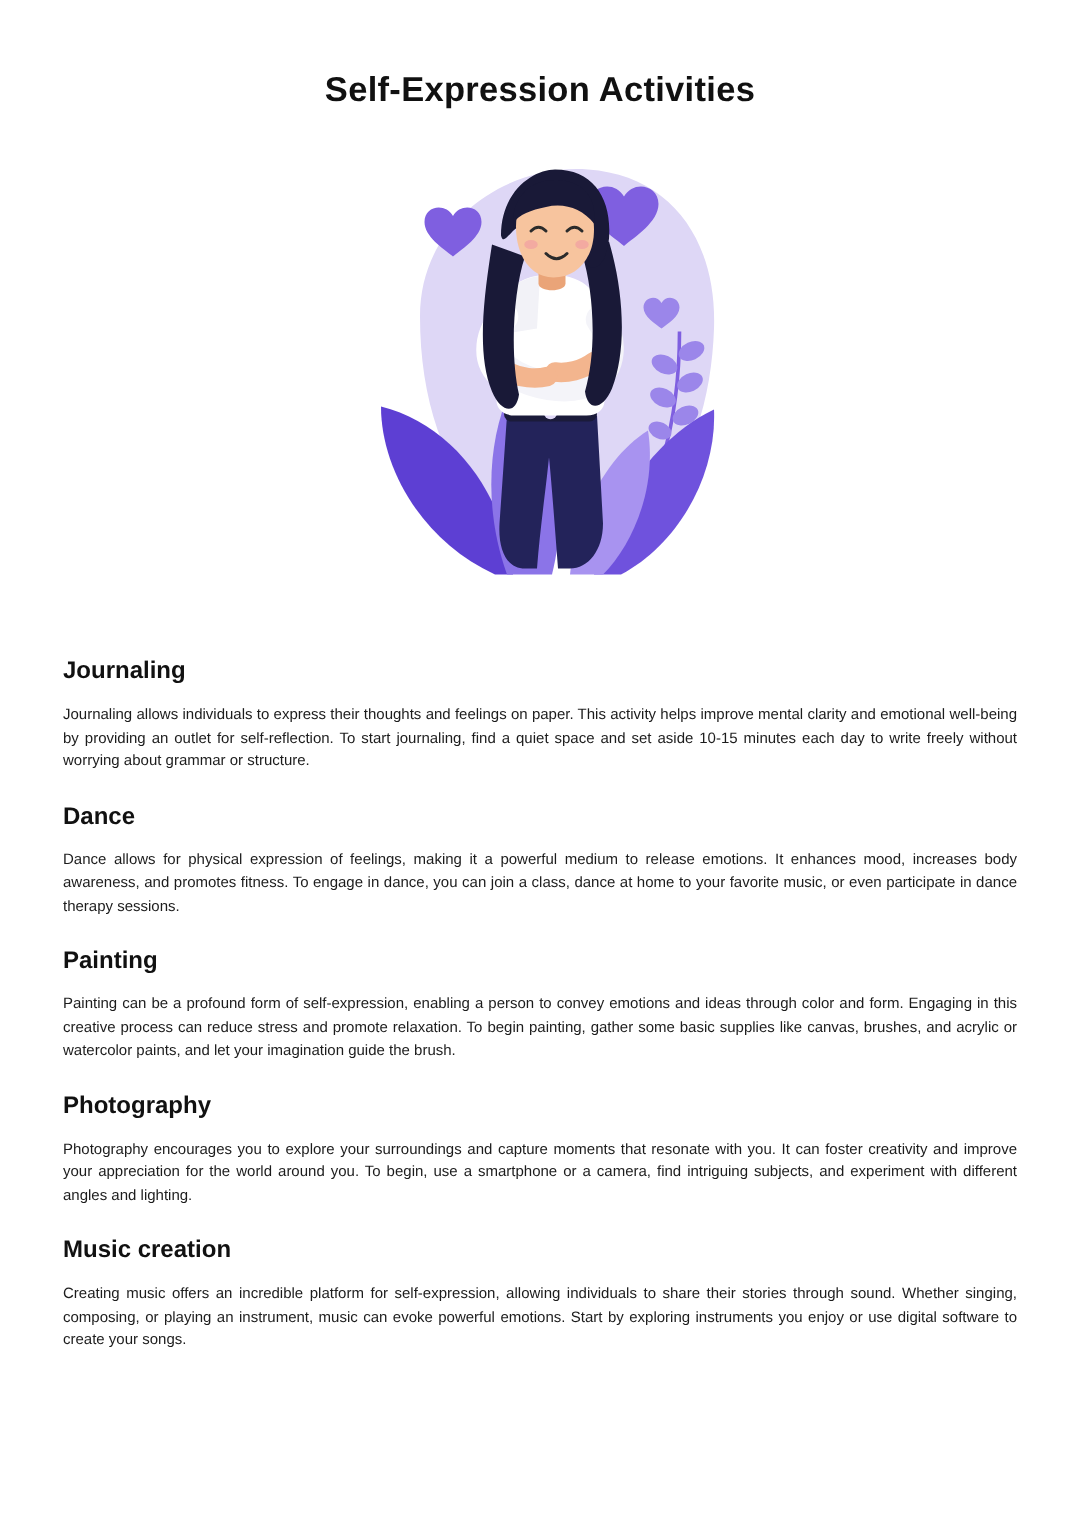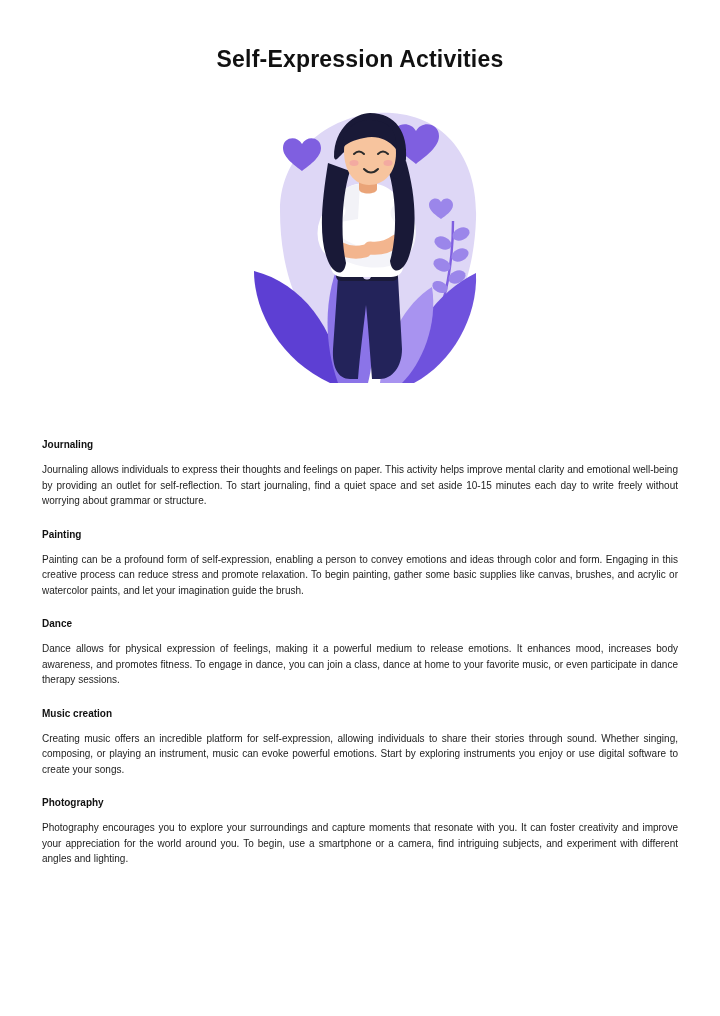--- a/index.html
+++ b/index.html
@@ -40,21 +40,21 @@
     display: block;
   }
   .content {
     padding: 0 2px;
     margin-top: 48px;
   }
   .section {
     margin-bottom: 20px;
   }
   .section-heading {
-    font-size: 10px;
+    font-size: 16px;
     font-weight: bold;
     color: #111111;
     margin: 0 0 12px 0;
   }
   .section-body {
     font-size: 10px;
     line-height: 1.55;
     text-align: justify;
     color: #1c1c1c;
     margin: 0;
@@ -123,33 +123,33 @@
   </div>
 
   <div class="content">
 
     <section class="section">
       <h2 class="section-heading">Journaling</h2>
       <p class="section-body">Journaling allows individuals to express their thoughts and feelings on paper. This activity helps improve mental clarity and emotional well-being by providing an outlet for self-reflection. To start journaling, find a quiet space and set aside 10-15 minutes each day to write freely without worrying about grammar or structure.</p>
     </section>
 
     <section class="section">
+      <h2 class="section-heading">Dance</h2>
+      <p class="section-body">Dance allows for physical expression of feelings, making it a powerful medium to release emotions. It enhances mood, increases body awareness, and promotes fitness. To engage in dance, you can join a class, dance at home to your favorite music, or even participate in dance therapy sessions.</p>
+    </section>
+
+    <section class="section">
       <h2 class="section-heading">Painting</h2>
       <p class="section-body">Painting can be a profound form of self-expression, enabling a person to convey emotions and ideas through color and form. Engaging in this creative process can reduce stress and promote relaxation. To begin painting, gather some basic supplies like canvas, brushes, and acrylic or watercolor paints, and let your imagination guide the brush.</p>
     </section>
 
     <section class="section">
-      <h2 class="section-heading">Dance</h2>
-      <p class="section-body">Dance allows for physical expression of feelings, making it a powerful medium to release emotions. It enhances mood, increases body awareness, and promotes fitness. To engage in dance, you can join a class, dance at home to your favorite music, or even participate in dance therapy sessions.</p>
+      <h2 class="section-heading">Photography</h2>
+      <p class="section-body">Photography encourages you to explore your surroundings and capture moments that resonate with you. It can foster creativity and improve your appreciation for the world around you. To begin, use a smartphone or a camera, find intriguing subjects, and experiment with different angles and lighting.</p>
     </section>
 
     <section class="section">
       <h2 class="section-heading">Music creation</h2>
       <p class="section-body">Creating music offers an incredible platform for self-expression, allowing individuals to share their stories through sound. Whether singing, composing, or playing an instrument, music can evoke powerful emotions. Start by exploring instruments you enjoy or use digital software to create your songs.</p>
     </section>
 
-    <section class="section">
-      <h2 class="section-heading">Photography</h2>
-      <p class="section-body">Photography encourages you to explore your surroundings and capture moments that resonate with you. It can foster creativity and improve your appreciation for the world around you. To begin, use a smartphone or a camera, find intriguing subjects, and experiment with different angles and lighting.</p>
-    </section>
-
   </div>
 </div>
 
 </body></html>

